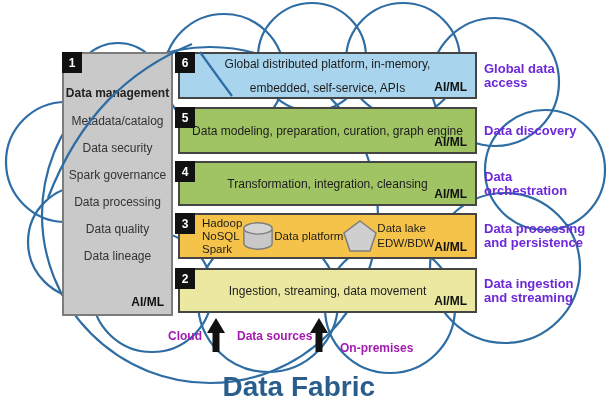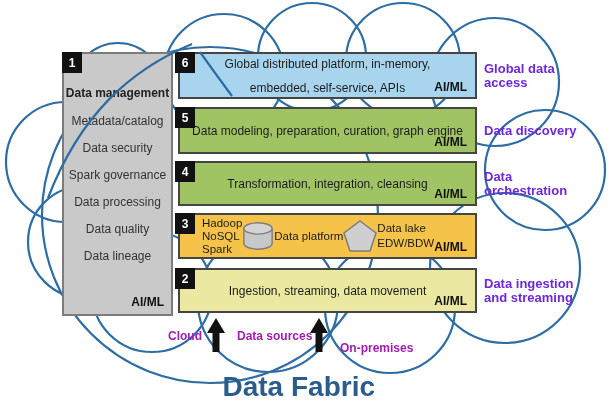--- a/index.html
+++ b/index.html
@@ -157,20 +157,21 @@
 
   <div class="layer l2" style="background-color: rgb(235, 232, 162);">
     <div class="badge" style="background-color: rgb(17, 17, 17);">2</div>
     <div class="layer-text w280">Ingestion, streaming, data movement</div>
     <div class="ai">AI/ML</div>
   </div>
 
   <div class="side-label s6">Global data access</div>
   <div class="side-label s5">Data discovery</div>
   <div class="side-label s4">Data orchestration</div>
+  <div class="side-label s3">Data processing and persistence</div>
   <div class="side-label s2">Data ingestion and streaming</div>
 
   <div class="bottom-label bl-cloud">Cloud</div>
   <svg class="arrow arrow1" width="18" height="34" viewBox="0 0 18 34">
     <path d="M9 0 L18 15 L12.5 15 L12.5 34 L5.5 34 L5.5 15 L0 15 Z" fill="#111"></path>
   </svg>
   <div class="bottom-label bl-sources">Data sources</div>
   <svg class="arrow arrow2" width="18" height="34" viewBox="0 0 18 34">
     <path d="M9 0 L18 15 L12.5 15 L12.5 34 L5.5 34 L5.5 15 L0 15 Z" fill="#111"></path>
   </svg>

